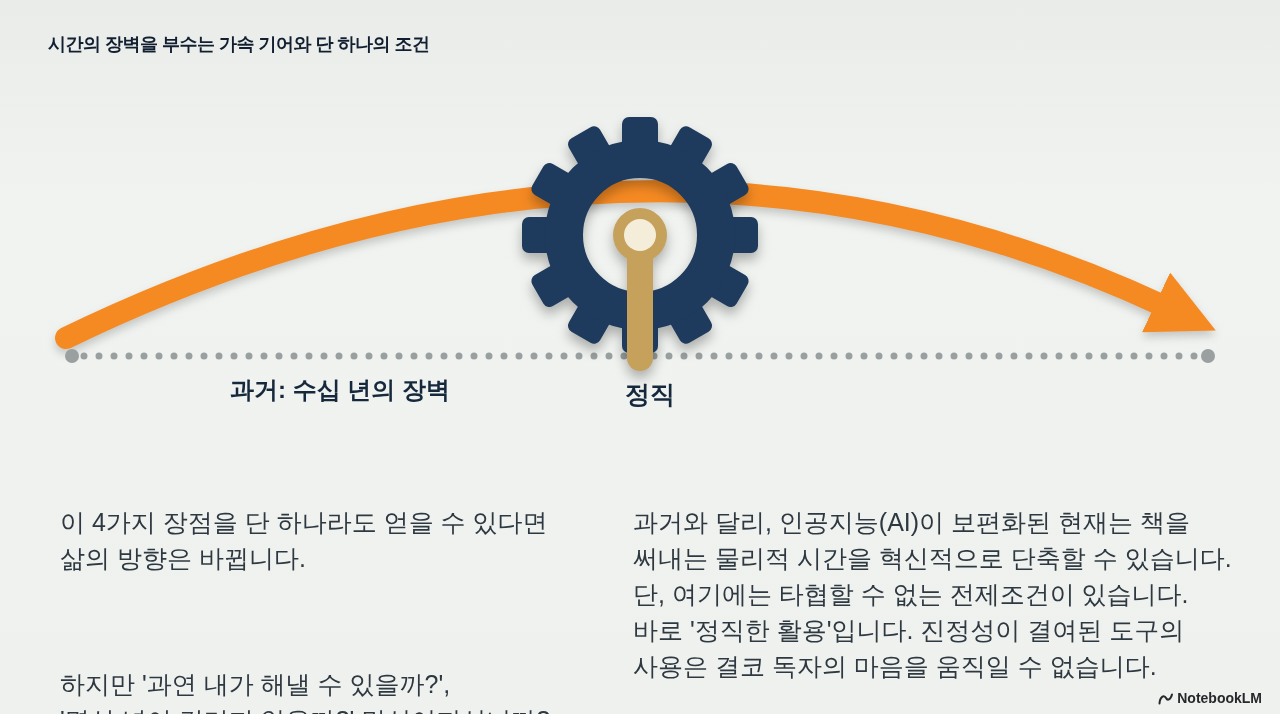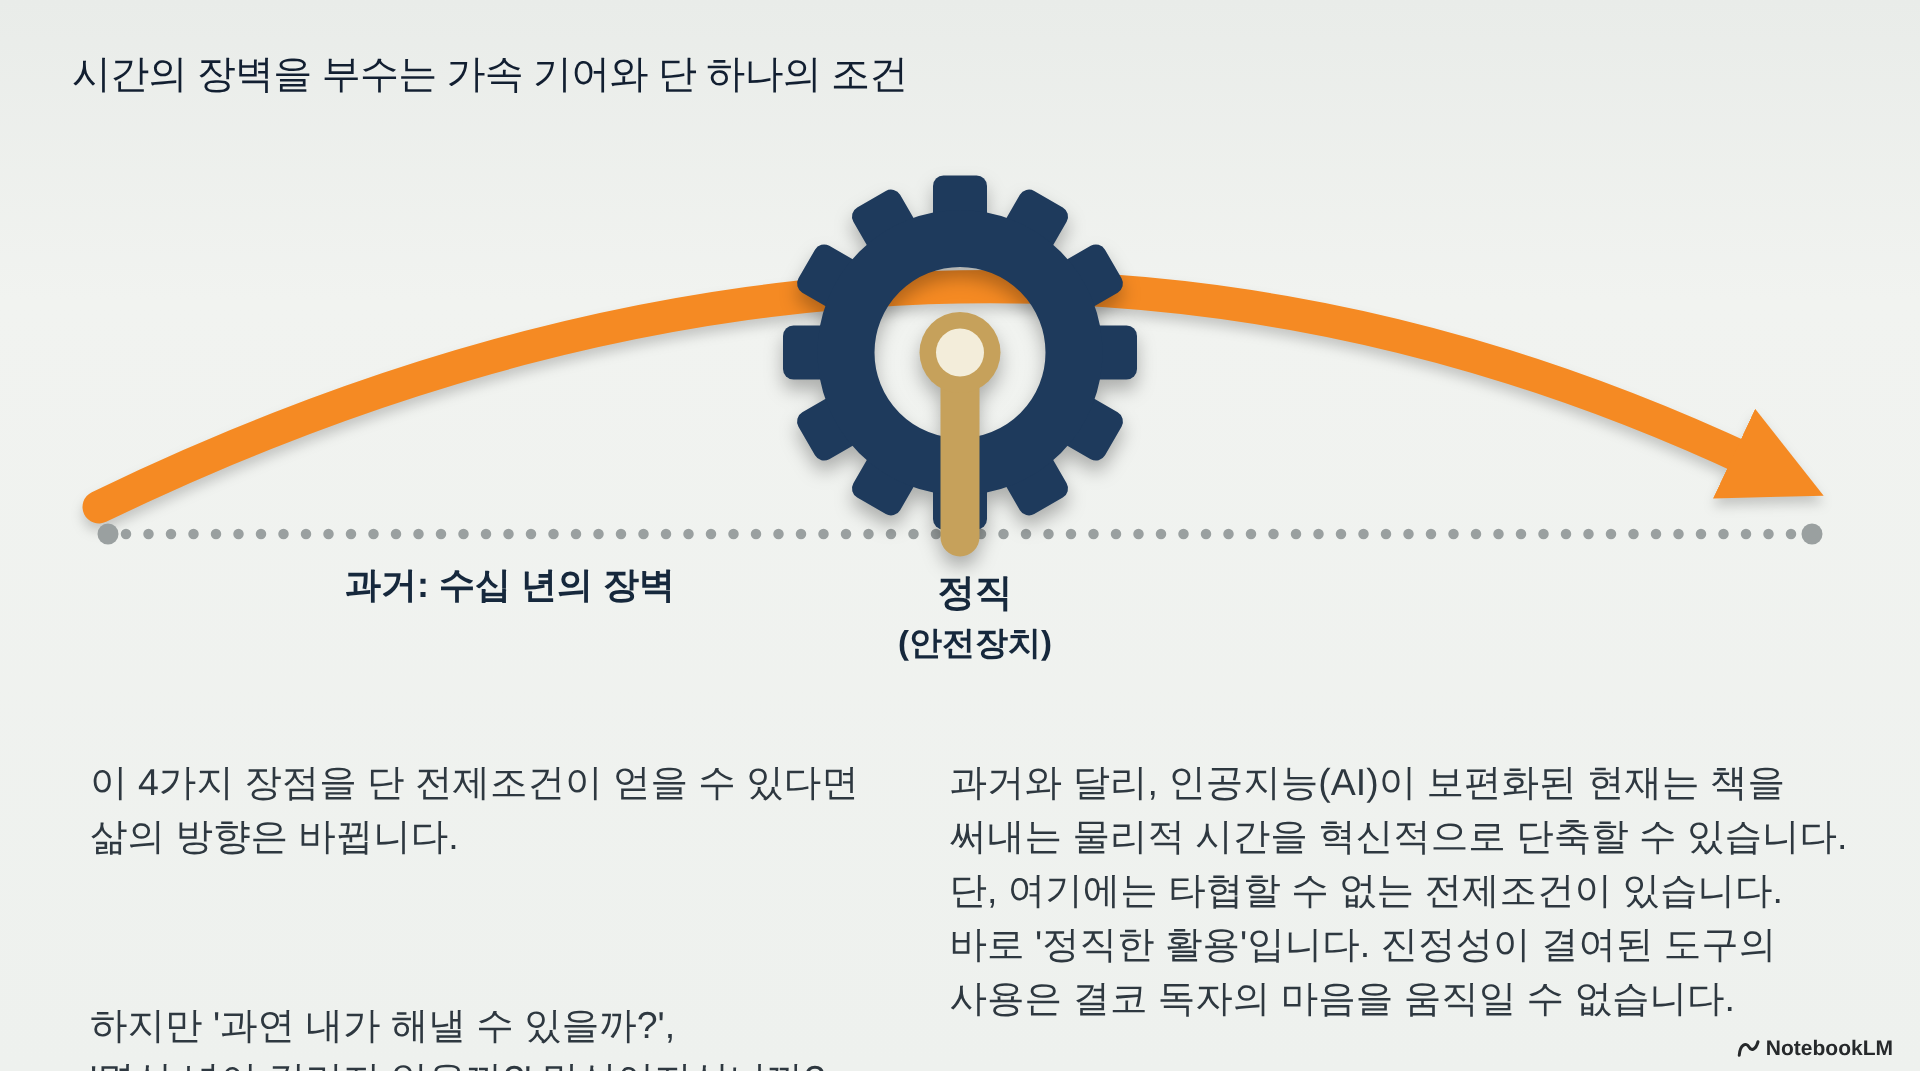--- a/index.html
+++ b/index.html
@@ -10,22 +10,22 @@
     width: 1280px;
     height: 714px;
     background: linear-gradient(180deg, #e9ece9 0%, #f1f3f0 28%, #eef1ee 100%);
     overflow: hidden;
   }
 
   .title {
     position: absolute;
     left: 48px;
     top: 32px;
-    font-size: 26px;
-    font-weight: 400;
+    font-size: 18px;
+    font-weight: 700;
     color: #121f31;
     letter-spacing: -0.5px;
   }
 
   .diagram-svg {
     position: absolute;
     left: 0; top: 0;
     width: 1280px; height: 714px;
   }
 
@@ -107,25 +107,24 @@
     </g>
   </svg>
 
 
   <div class="label past-label-box">
     <div class="past-main">과거: 수십 년의 장벽</div>
   </div>
 
   <div class="label honesty-label-box">
     <div class="honesty-main">정직</div>
-    <div class="honesty-sub">(안전장치)</div>
   </div>
 
   <div class="body-block body-left">
-    <div class="para1">이 4가지 장점을 단 전제조건이 얻을 수 있다면
+    <div class="para1">이 4가지 장점을 단 하나라도 얻을 수 있다면
 삶의 방향은 바뀝니다.</div>
     <div class="para2">하지만 '과연 내가 해낼 수 있을까?',
 '몇십 년이 걸리지 않을까?' 망설여지십니까?</div>
   </div>
 
   <div class="body-block body-right">
     <div>과거와 달리, 인공지능(AI)이 보편화된 현재는 책을
 써내는 물리적 시간을 혁신적으로 단축할 수 있습니다.
 단, 여기에는 타협할 수 없는 전제조건이 있습니다.
 바로 '정직한 활용'입니다. 진정성이 결여된 도구의

